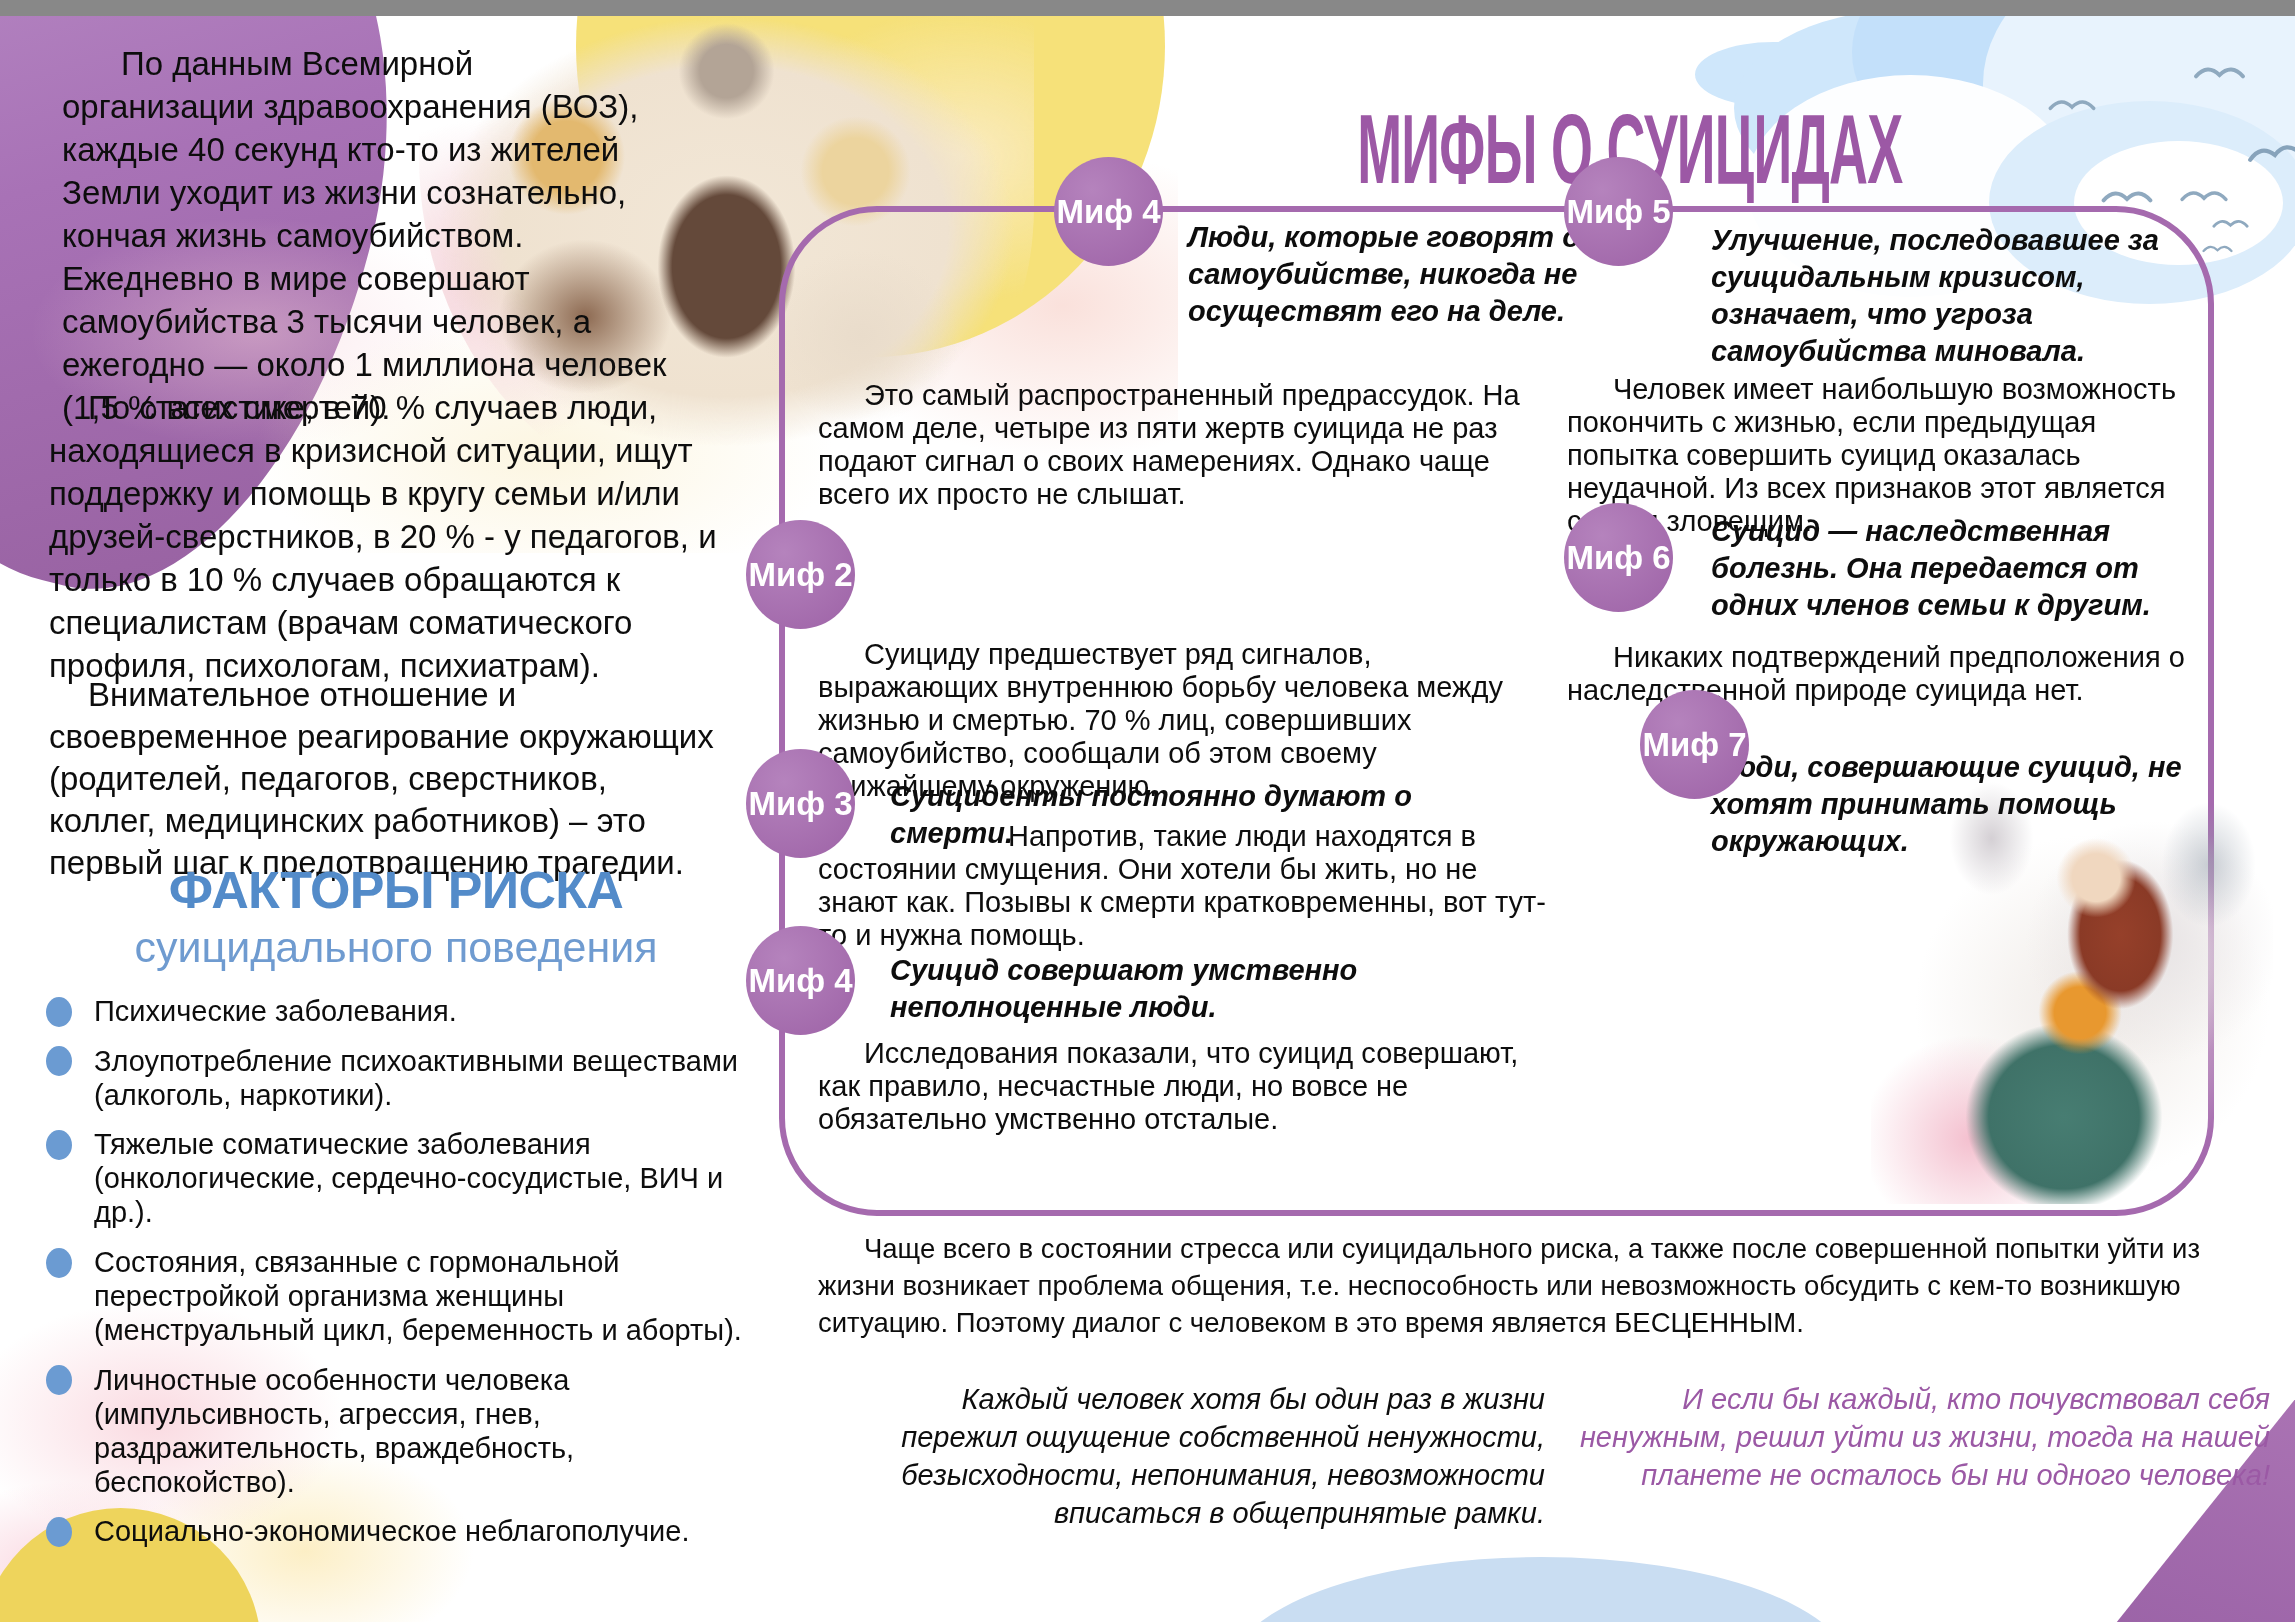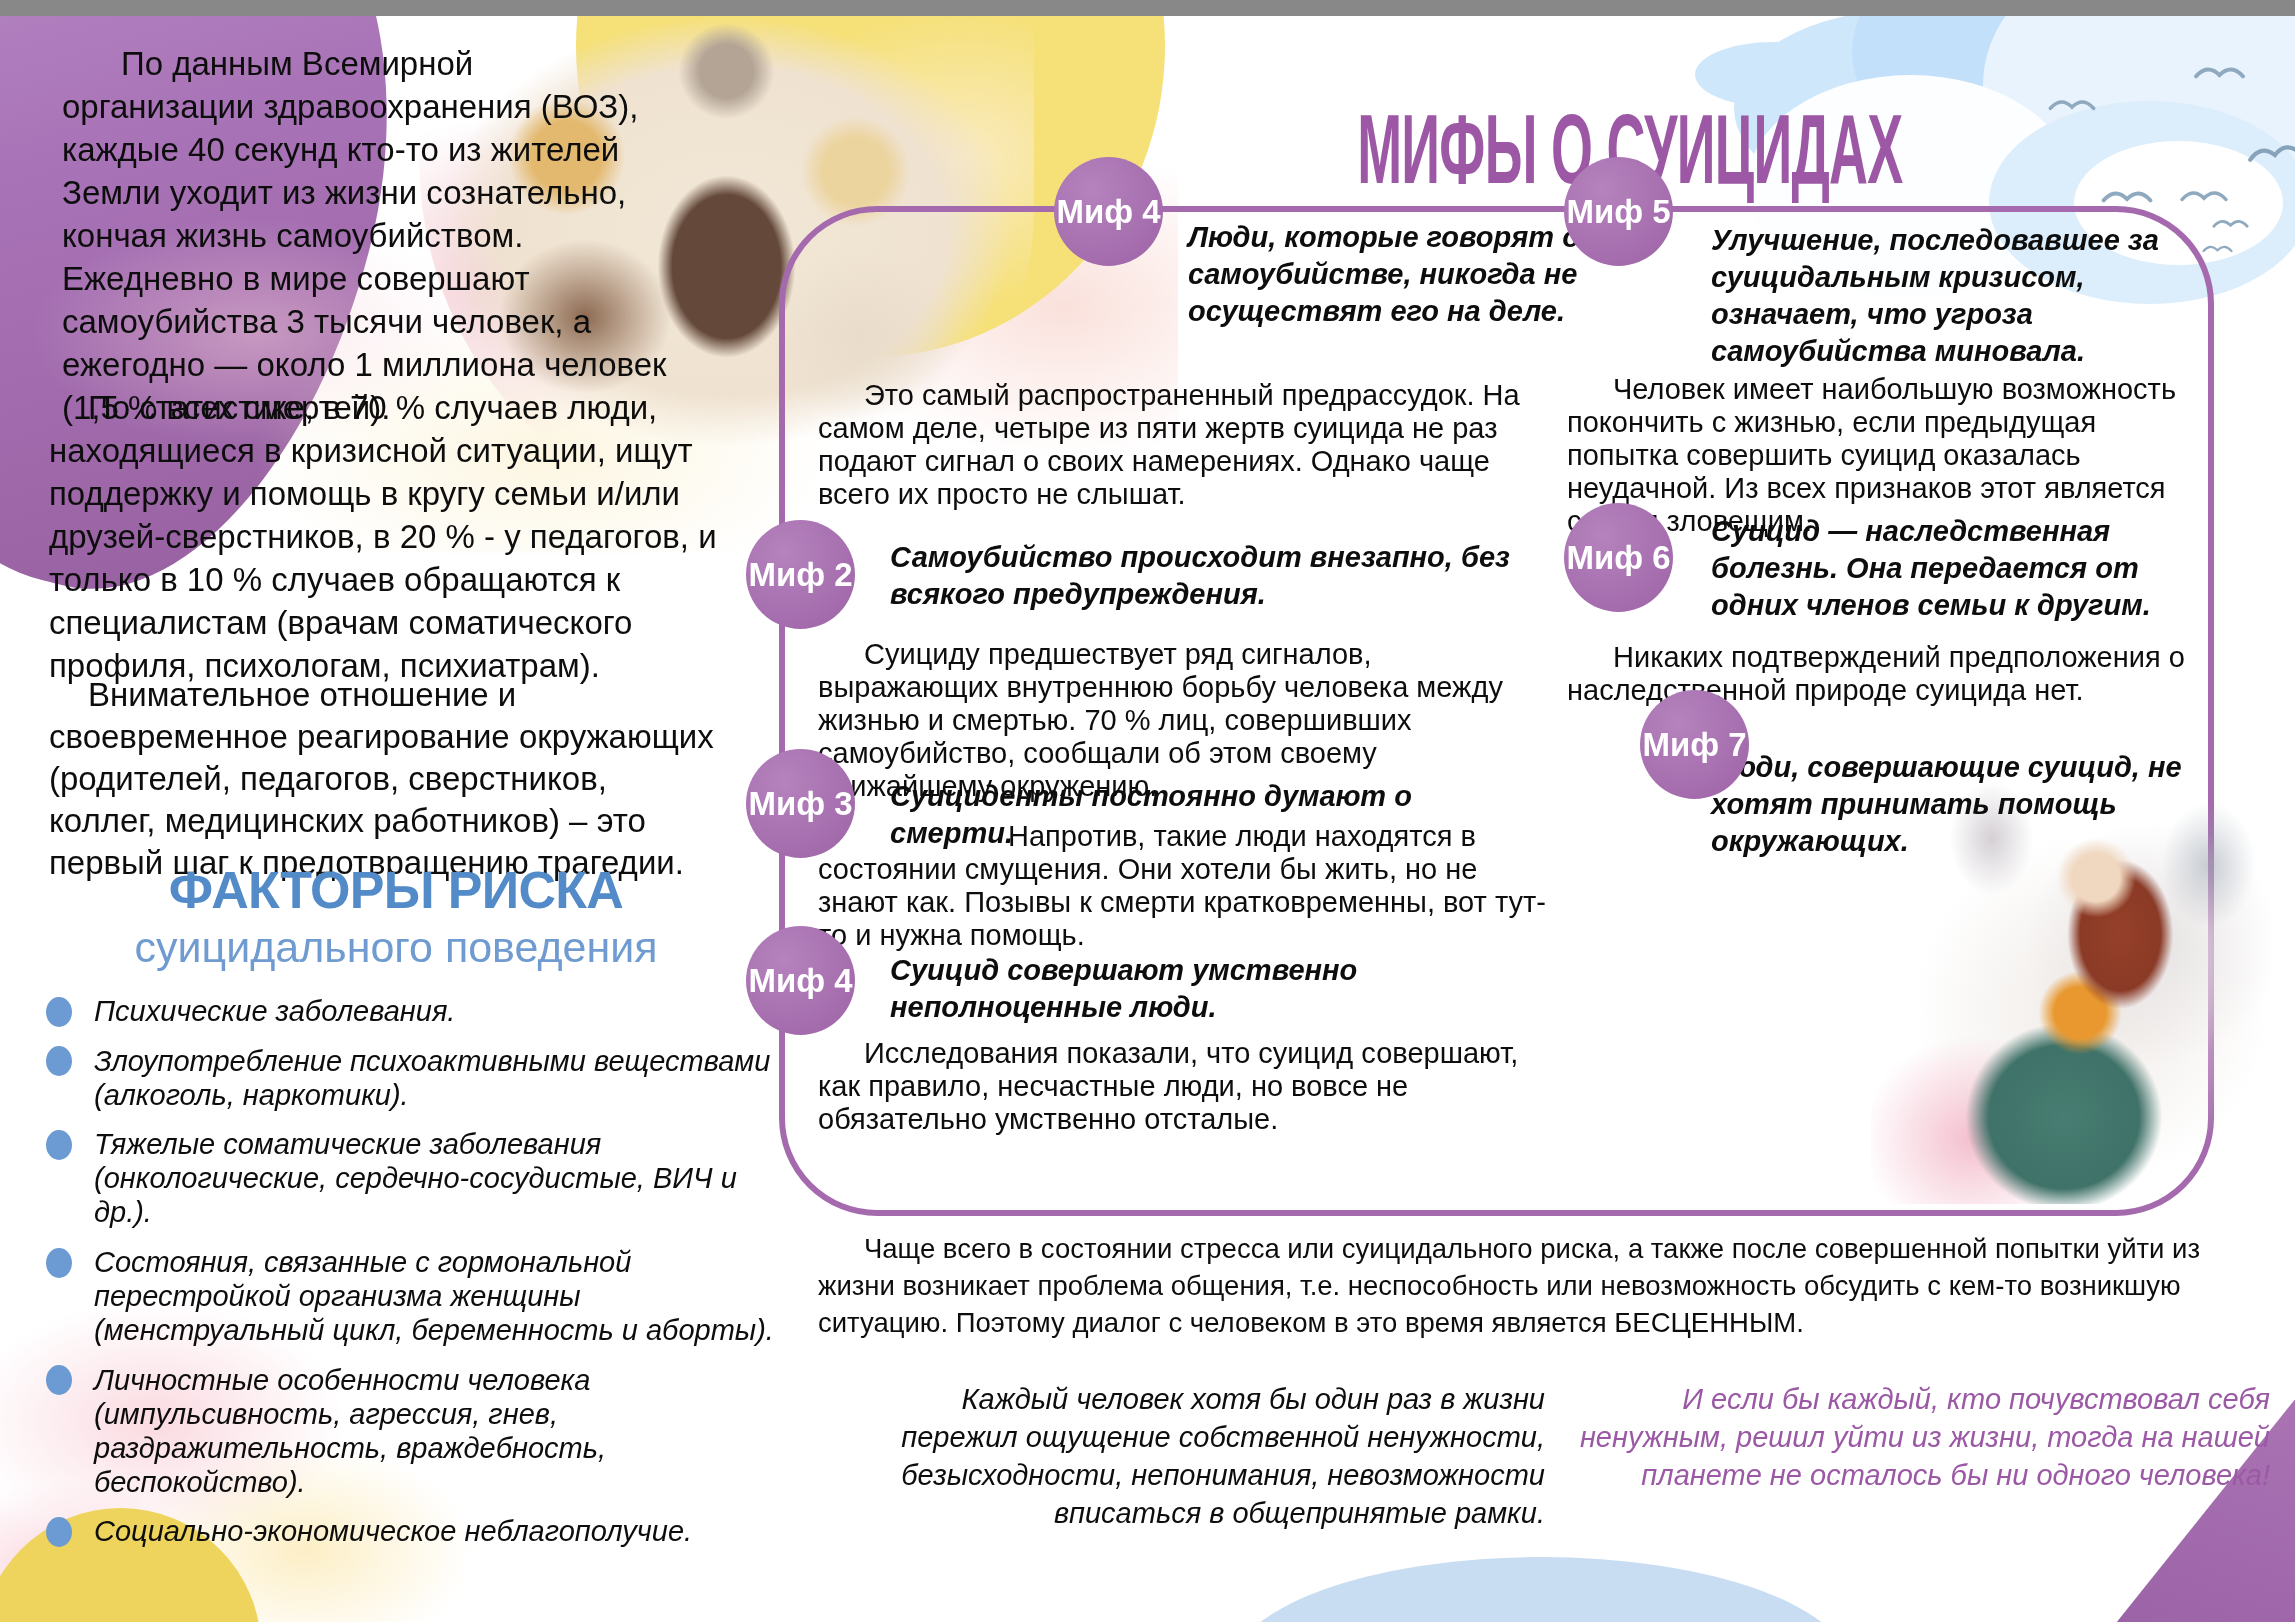--- a/index.html
+++ b/index.html
@@ -159,21 +159,21 @@
 
   <p class="abs txt intro" style="left:62px;top:26px;width:609px;margin:0;">По данным Всемирной организации здравоохранения (ВОЗ), каждые 40 секунд кто-то из жителей Земли уходит из жизни сознательно, кончая жизнь самоубийством. Ежедневно в мире совершают самоубийства 3 тысячи человек, а ежегодно — около 1 миллиона человек (1,5 % всех смертей).</p>
   <p class="abs txt intro" style="left:49px;top:370px;width:674px;margin:0;text-indent:39px;">По статистике, в 70 % случаев люди, находящиеся в кризисной ситуации, ищут поддержку и помощь в кругу семьи и/или друзей-сверстников, в 20 % - у педагогов, и только в 10 % случаев обращаются к специалистам (врачам соматического профиля, психологам, психиатрам).</p>
   <p class="abs txt intro" style="left:49px;top:658px;width:667px;margin:0;text-indent:39px;line-height:42px;">Внимательное отношение и своевременное реагирование окружающих (родителей, педагогов, сверстников, коллег, медицинских работников) – это первый шаг к предотвращению трагедии.</p>
 
   <div class="abs txt risk-head" style="left:49px;top:844px;width:694px;">
     <div class="risk-title">ФАКТОРЫ РИСКА</div>
     <div class="risk-sub">суицидального поведения</div>
   </div>
 
-  <ul class="abs txt risk-list" style="left:46px;top:978px;width:733px;font-style:italic;">
+  <ul class="abs txt risk-list" style="left:46px;top:978px;width:733px;">
     <li class="risk-item">
       <span class="dot"></span>
       <span>Психические заболевания.</span>
     </li>
     <li class="risk-item">
       <span class="dot"></span>
       <span>Злоупотребление психоактивными веществами (алкоголь, наркотики).</span>
     </li>
     <li class="risk-item">
       <span class="dot"></span>
@@ -204,21 +204,20 @@
   <div class="abs badge" style="left:746px;top:504px;">Миф 2</div>
   <div class="abs badge" style="left:746px;top:733px;">Миф 3</div>
   <div class="abs badge" style="left:746px;top:910px;">Миф 4</div>
   <div class="abs badge" style="left:1564px;top:141px;">Миф 5</div>
   <div class="abs badge" style="left:1564px;top:487px;">Миф 6</div>
   <div class="abs badge" style="left:1640px;top:674px;">Миф 7</div>
 
   <div class="abs txt claim" style="left:1188px;top:203px;width:399px;">Люди, которые говорят о самоубийстве, никогда не осуществят его на деле.</div>
   <div class="abs txt reality" style="left:818px;top:363px;width:730px;">Это самый распространенный предрассудок. На самом деле, четыре из пяти жертв суицида не раз подают сигнал о своих намерениях. Однако чаще всего их просто не слышат.</div>
 
-  <div class="abs txt claim" style="left:890px;top:523px;width:622px;">Самоубийство происходит внезапно, без всякого предупреждения.</div>
   <div class="abs txt reality" style="left:818px;top:622px;width:733px;">Суициду предшествует ряд сигналов, выражающих внутреннюю борьбу человека между жизнью и смертью. 70 % лиц, совершивших самоубийство, сообщали об этом своему ближайшему окружению.</div>
 
   <div class="abs txt claim" style="left:890px;top:762px;width:648px;">Суициденты постоянно думают о смерти.</div>
   <div class="abs txt reality" style="left:818px;top:804px;width:733px;text-indent:190px;">Напротив, такие люди находятся в состоянии смущения. Они хотели бы жить, но не знают как. Позывы к смерти кратковременны, вот тут-то и нужна помощь.</div>
 
   <div class="abs txt claim" style="left:890px;top:936px;width:471px;">Суицид совершают умственно неполноценные люди.</div>
   <div class="abs txt reality" style="left:818px;top:1021px;width:733px;">Исследования показали, что суицид совершают, как правило, несчастные люди, но вовсе не обязательно умственно отсталые.</div>
 
   <div class="abs txt claim" style="left:1711px;top:206px;width:517px;">Улучшение, последовавшее за суицидальным кризисом, означает, что угроза самоубийства миновала.</div>
   <div class="abs txt reality" style="left:1567px;top:357px;width:638px;">Человек имеет наибольшую возможность покончить с жизнью, если предыдущая попытка совершить суицид оказалась неудачной. Из всех признаков этот является самым зловещим.</div>

